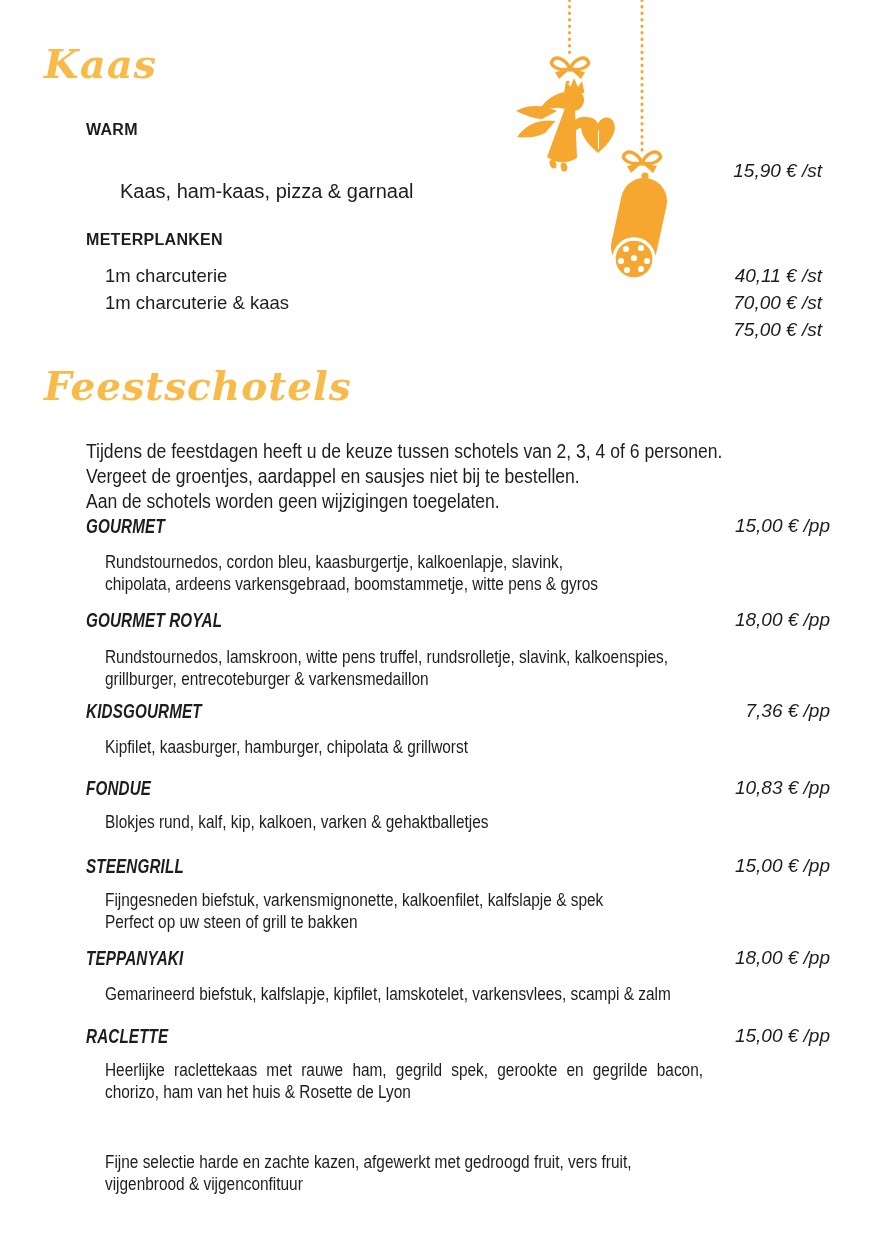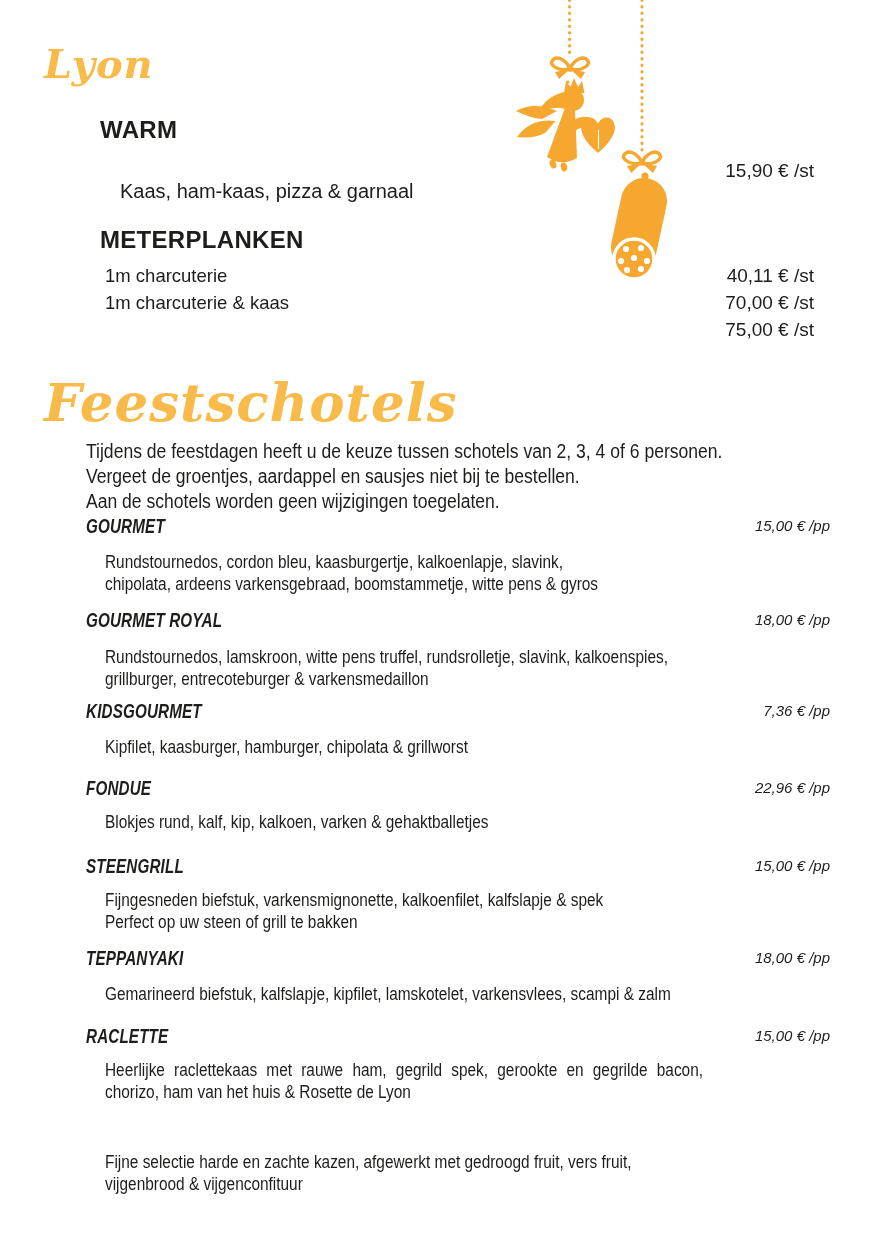--- a/index.html
+++ b/index.html
@@ -18,34 +18,34 @@
   }
   .script-title{
     position:absolute;left:44px;margin:0;
     font-family:"DejaVu Serif", serif;
     font-style:italic;font-weight:700;
     color:var(--gold);
     letter-spacing:1px;
     white-space:nowrap;
   }
   #apero-title{top:40px;font-size:40px;line-height:48px;}
-  #feest-title{top:376px;font-size:53px;line-height:52px;}
+  #feest-title{top:360px;font-size:39px;line-height:52px;}
   .sec{
-    position:absolute;left:100px;margin:0;
-    font-size:24px;font-weight:700;line-height:24px;
+    position:absolute;left:86px;margin:0;
+    font-size:16px;font-weight:700;line-height:24px;
     letter-spacing:0.3px;white-space:nowrap;
   }
   .row{position:absolute;left:105px;right:44px;height:24px;font-size:18.5px;line-height:22px;white-space:nowrap;}
-  .row .price{position:absolute;right:16px;top:0;font-size:19px;}
+  .row .price{position:absolute;right:8px;top:0;font-size:19px;font-style:italic;}
   .subline{position:absolute;left:120px;font-size:20px;line-height:18px;white-space:nowrap;}
   .dishrow{position:absolute;left:86px;right:44px;height:26px;line-height:24px;white-space:nowrap;font-style:italic;}
   .cond-head{display:inline-block;transform:scaleX(0.78);transform-origin:0 50%;white-space:nowrap;}
   .dish-name{font-size:19.5px;font-weight:700;letter-spacing:0.2px;}
   .dish-note{font-size:18px;font-weight:400;margin-left:6px;}
-  .dishrow .price{position:absolute;right:0;top:0;font-size:15px;line-height:24px;}
+  .dishrow .price{position:absolute;right:0;top:0;font-size:19px;line-height:24px;}
   .intro{
     position:absolute;left:86px;top:439px;
     font-size:19.5px;line-height:25px;
     transform:scaleX(0.9);transform-origin:0 0;white-space:nowrap;
   }
   .desc{
     position:absolute;left:105px;
     font-size:17.5px;line-height:22px;
     transform:scaleX(0.88);transform-origin:0 0;white-space:nowrap;
   }
@@ -113,21 +113,21 @@
           <circle cx="121" cy="261" r="3.1"></circle>
           <circle cx="134" cy="258" r="3.1"></circle>
           <circle cx="147" cy="261" r="3.1"></circle>
           <circle cx="127" cy="270" r="3.1"></circle>
           <circle cx="141" cy="269" r="3.1"></circle>
         </g>
       </g>
     </g>
   </svg>
 
-  <h1 class="script-title" id="apero-title">Lyon</h1>
+  <h1 class="script-title" id="apero-title">Kaas</h1>
 
   <h2 class="sec" style="top:118px">WARM</h2>
 
   <div class="row" style="top:160px">
     <span class="price">15,90 € /st</span>
   </div>
   <div class="subline" style="top:182px">Kaas, ham-kaas, pizza &amp; garnaal</div>
 
   <h2 class="sec" style="top:228px">METERPLANKEN</h2>
 
@@ -172,21 +172,21 @@
   <div class="dishrow" style="top:699px">
     <span class="cond-head"><span class="dish-name">KIDSGOURMET</span></span>
     <span class="price">7,36 € /pp</span>
   </div>
   <div class="desc" style="top:736px">
     <div>Kipfilet, kaasburger, hamburger, chipolata &amp; grillworst</div>
   </div>
 
   <div class="dishrow" style="top:776px">
     <span class="cond-head"><span class="dish-name">FONDUE</span></span>
-    <span class="price">22,96 € /pp</span>
+    <span class="price">10,83 € /pp</span>
   </div>
   <div class="desc" style="top:811px">
     <div>Blokjes rund, kalf, kip, kalkoen, varken &amp; gehaktballetjes</div>
   </div>
 
   <div class="dishrow" style="top:854px">
     <span class="cond-head"><span class="dish-name">STEENGRILL</span></span>
     <span class="price">15,00 € /pp</span>
   </div>
   <div class="desc" style="top:889px">

